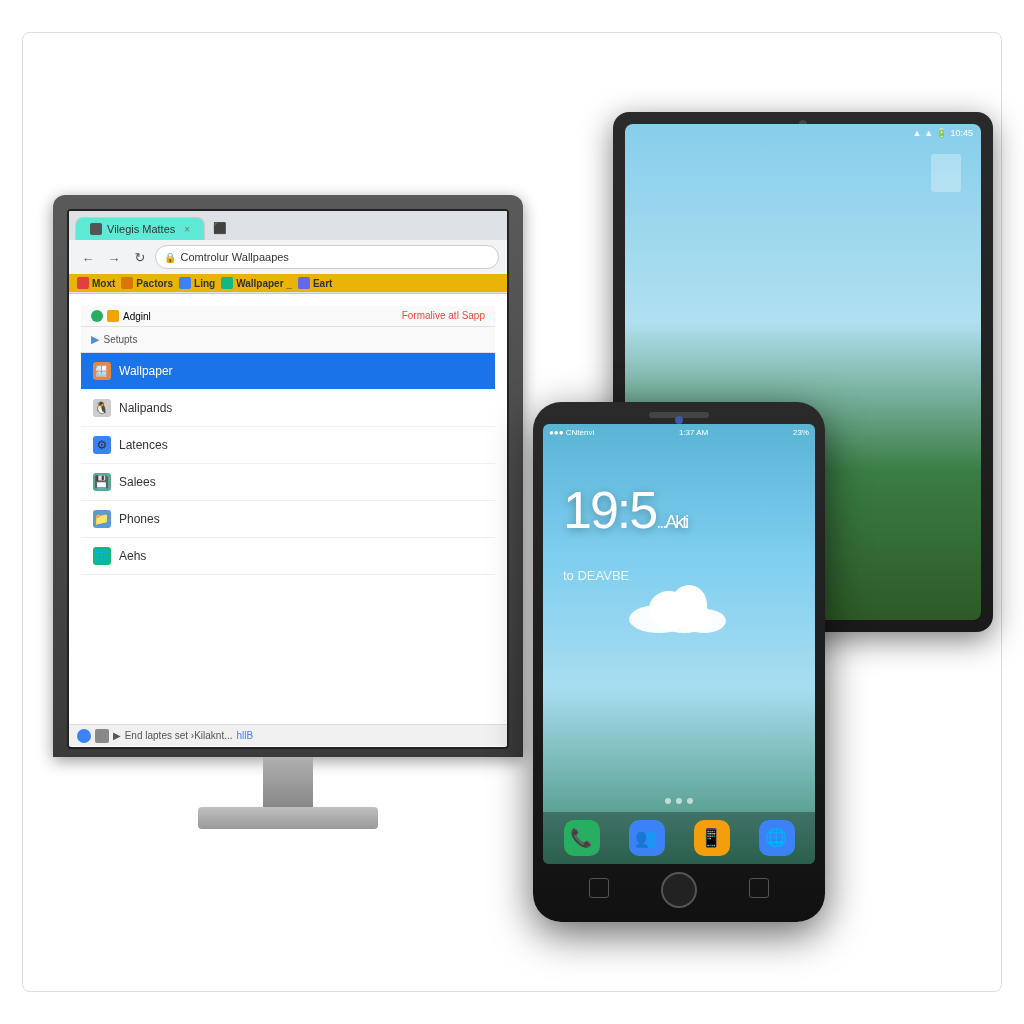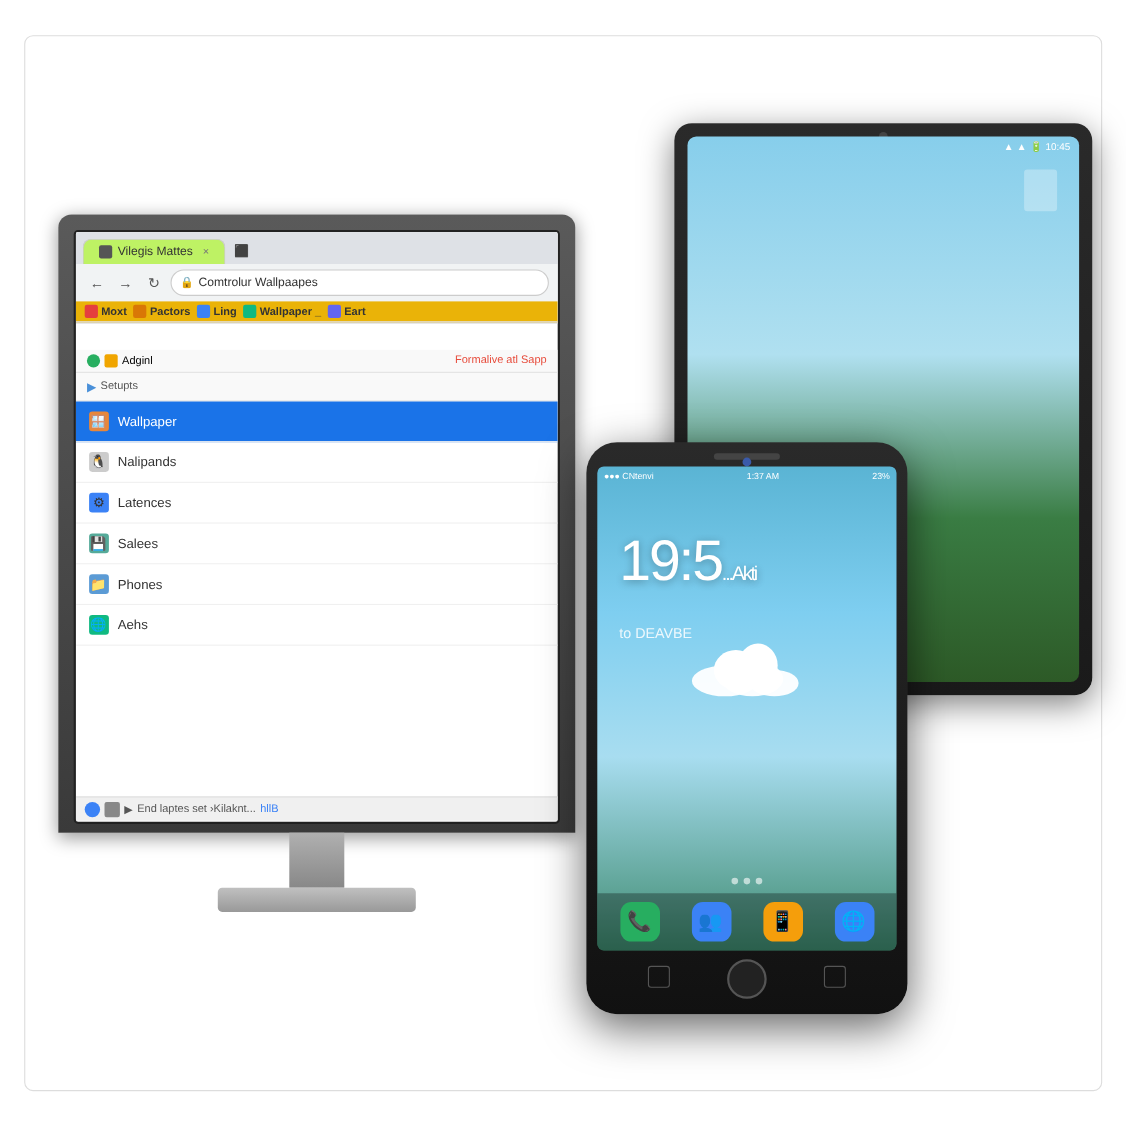--- a/index.html
+++ b/index.html
@@ -64,21 +64,21 @@
       display: flex;
       align-items: center;
       padding: 6px 6px 0 6px;
       background: #dee1e6;
     }
 
     .browser-tab {
       display: flex;
       align-items: center;
       gap: 5px;
-      background: #bef264;
+      background: #5eead4;
       border-radius: 8px 8px 0 0;
       padding: 5px 14px;
       font-size: 11px;
       color: #333;
       border: 1px solid #ccc;
       border-bottom: none;
     }
 
     .browser-tab .tab-icon {
       width: 12px;
@@ -175,22 +175,21 @@
 
     
     .browser-content {
       display: flex;
       height: 430px;
     }
 
     
     .browser-sidebar {
       width: 100%;
-      padding: 0;
-      margin-top: 24px;
+      padding: 12px;
     }
 
     .sidebar-header {
       padding: 6px 10px;
       font-size: 10px;
       color: #555;
       background: #f9f9f9;
       border-bottom: 1px solid #e0e0e0;
       display: flex;
       align-items: center;

